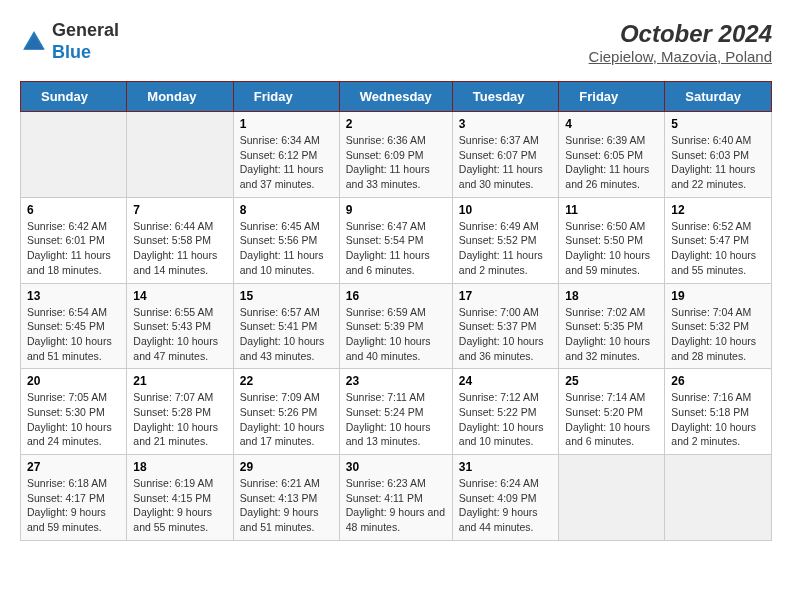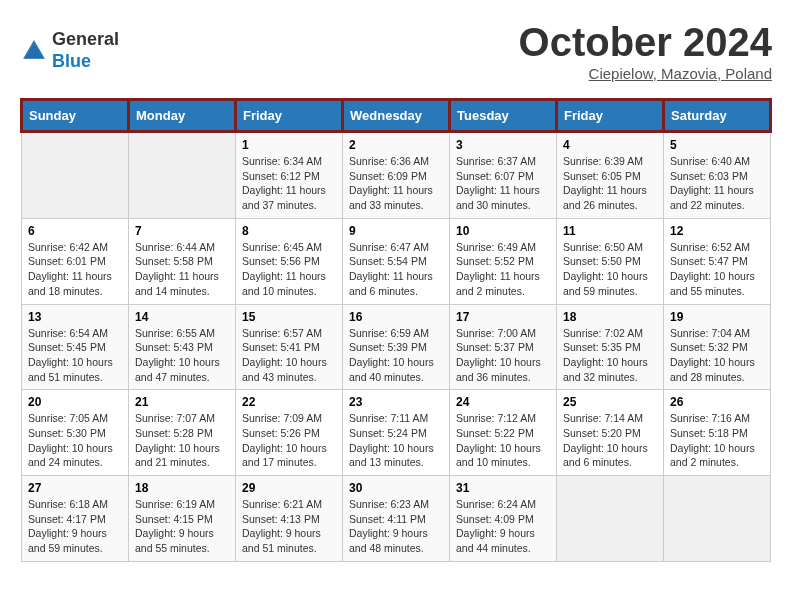--- a/index.html
+++ b/index.html
@@ -6,21 +6,21 @@
     body {
       font-family: Arial, sans-serif;
       background: #fff;
       width: 792px;
       min-height: 612px;
       padding: 20px;
     }
     .header {
       display: flex;
       justify-content: space-between;
-      align-items: center;
+      align-items: flex-start;
       margin-bottom: 16px;
     }
     .logo {
       display: flex;
       align-items: center;
       gap: 4px;
     }
     .logo-text {
       font-size: 18px;
       font-weight: bold;
@@ -29,42 +29,43 @@
     .logo-general { color: #333; }
     .logo-blue { color: #1a7abf; }
     .logo-icon {
       width: 28px;
       height: 28px;
     }
     .title-block {
       text-align: right;
     }
     .month-title {
-      font-size: 40px;
+      font-size: 24px;
       font-weight: bold;
       color: #333;
+      font-style: italic;
     }
     .location-title {
       font-size: 15px;
       color: #555;
       text-decoration: underline;
     }
     table {
       width: 100%;
       border-collapse: collapse;
       font-size: 11px;
     }
     thead tr th {
       background-color: #2979b8;
       color: #fff;
-      padding: 7px 6px;
+      padding: 7px 20px;
       text-align: left;
       font-size: 13px;
       font-weight: bold;
-      border: 3px solid #7f1d1d;
+      border: 1px solid #7f1d1d;
     }
     tbody tr td {
       border: 1px solid #ccc;
       vertical-align: top;
       padding: 5px 6px;
       min-height: 80px;
       height: 80px;
       width: 107px;
       background: #fff;
     }

